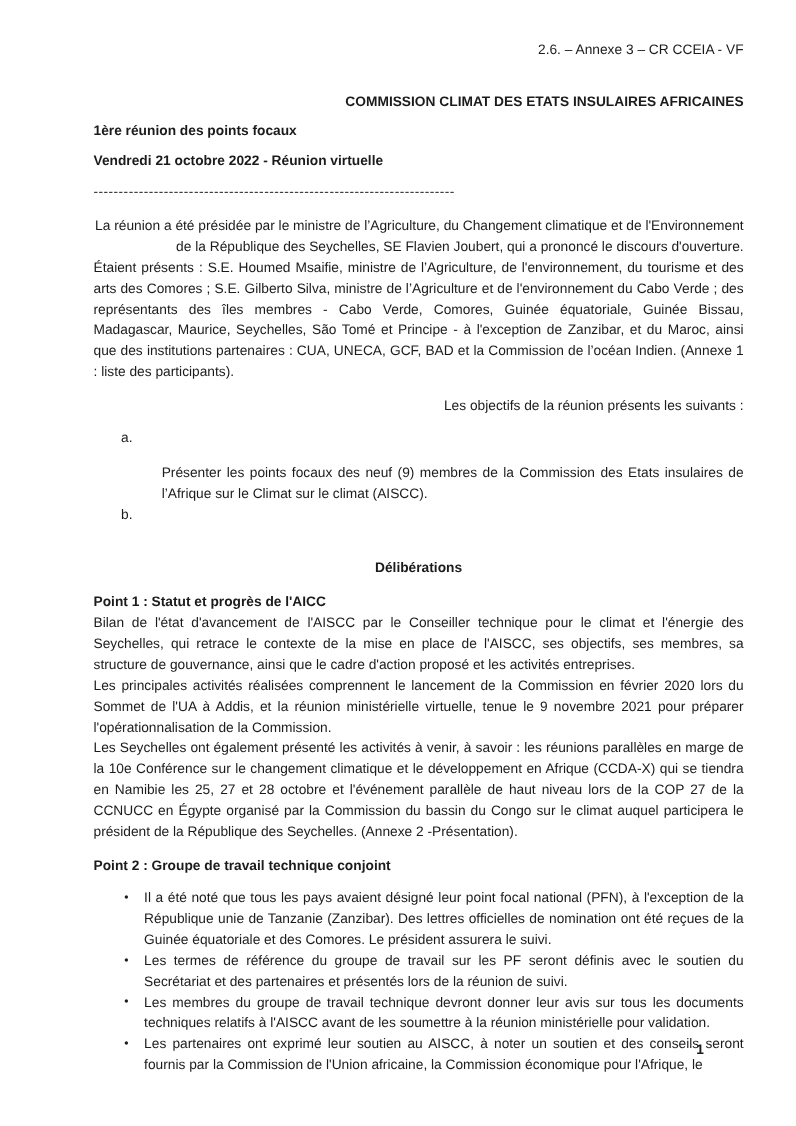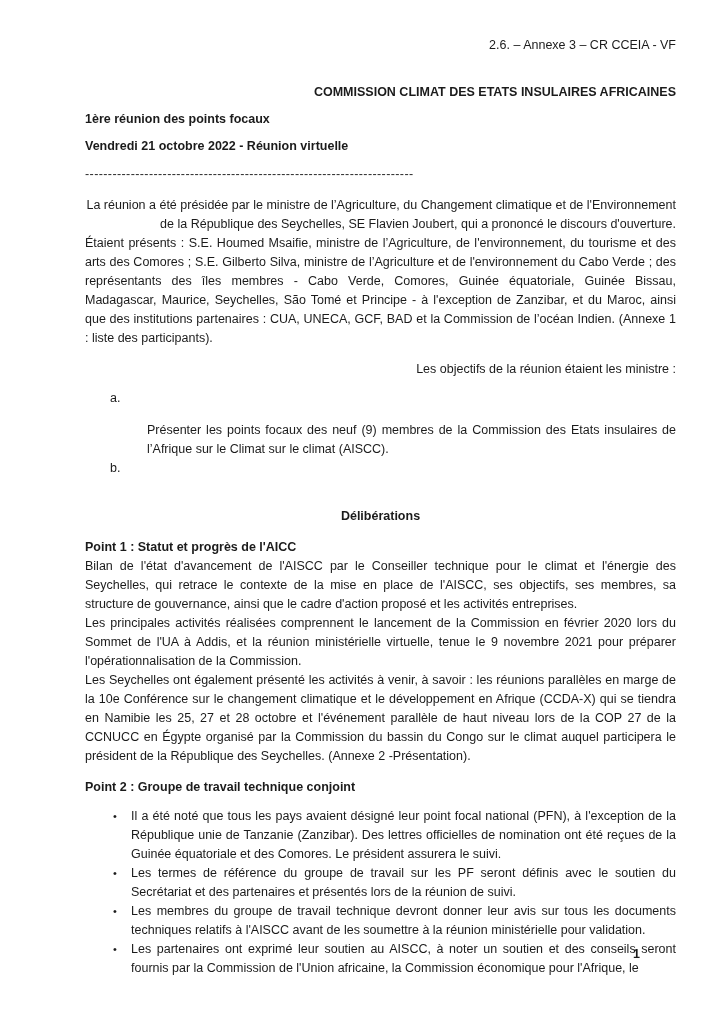--- a/index.html
+++ b/index.html
@@ -94,21 +94,21 @@
   <div class="doc-title">COMMISSION CLIMAT DES ETATS INSULAIRES AFRICAINES</div>
   <div class="doc-sub">1ère réunion des points focaux</div>
   <div class="doc-sub">Vendredi 21 octobre 2022 - Réunion virtuelle</div>
 
   <div class="separator">------------------------------------------------------------------------</div>
 
   <div class="para lead">La réunion a été présidée par le ministre de l’Agriculture, du Changement climatique et de l'Environnement de la République des Seychelles, SE Flavien Joubert, qui a prononcé le discours d'ouverture.</div>
 
   <div class="para">Étaient présents : S.E. Houmed Msaifie, ministre de l’Agriculture, de l'environnement, du tourisme et des arts des Comores ; S.E. Gilberto Silva, ministre de l’Agriculture et de l'environnement du Cabo Verde ; des représentants des îles membres - Cabo Verde, Comores, Guinée équatoriale, Guinée Bissau, Madagascar, Maurice, Seychelles, São Tomé et Principe - à l'exception de Zanzibar, et du Maroc, ainsi que des institutions partenaires : CUA, UNECA, GCF, BAD et la Commission de l’océan Indien. (Annexe 1 : liste des participants).</div>
 
-  <div class="para lead">Les objectifs de la réunion étaient les ministre :</div>
+  <div class="para lead">Les objectifs de la réunion présents les suivants :</div>
 
   <div class="ltr-list">
     <div class="ltr-item">
       <span class="ltr-marker">a.</span>
       <span class="ltr-text">Présenter les points focaux des neuf (9) membres de la Commission des Etats insulaires de l’Afrique sur le Climat sur le climat (AISCC).</span>
     </div>
     <div class="ltr-item">
       <span class="ltr-marker">b.</span>
     </div>
   </div>

